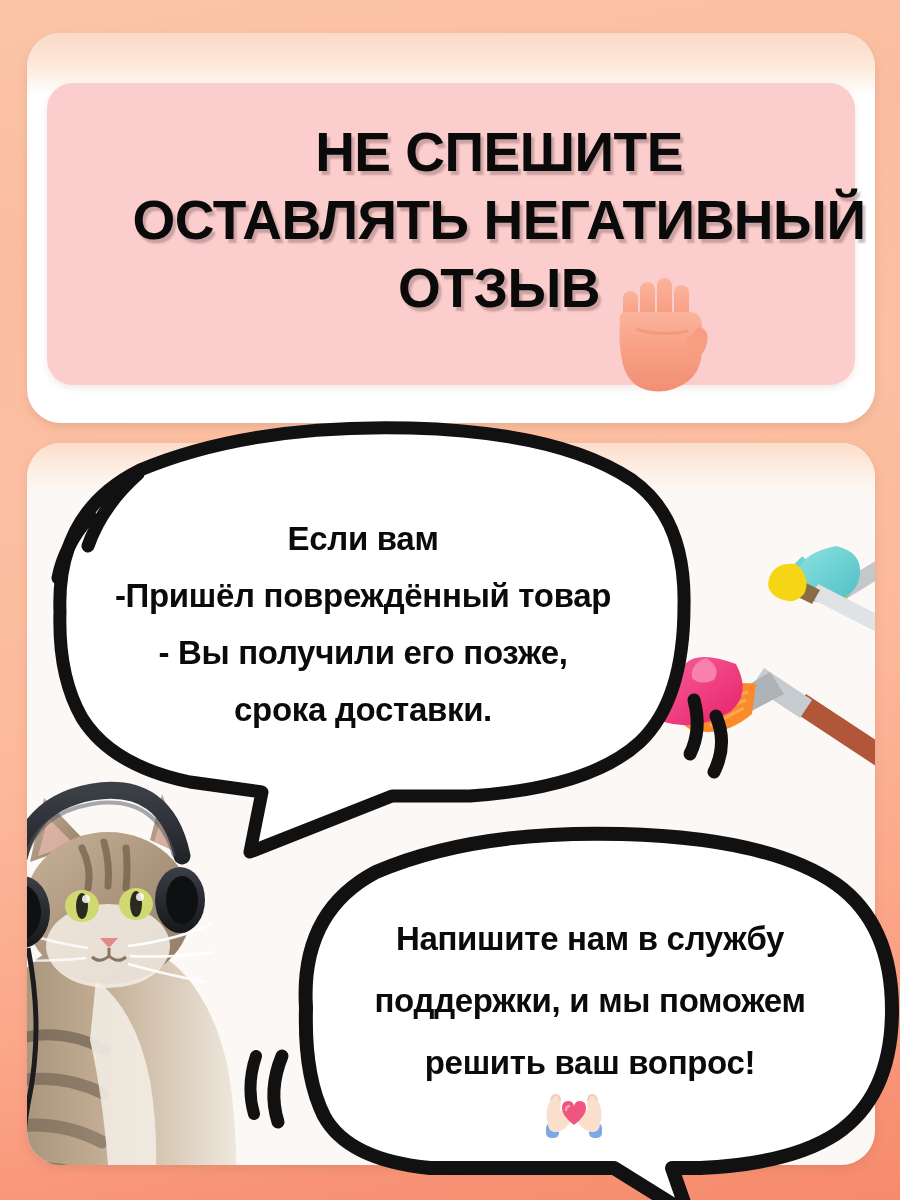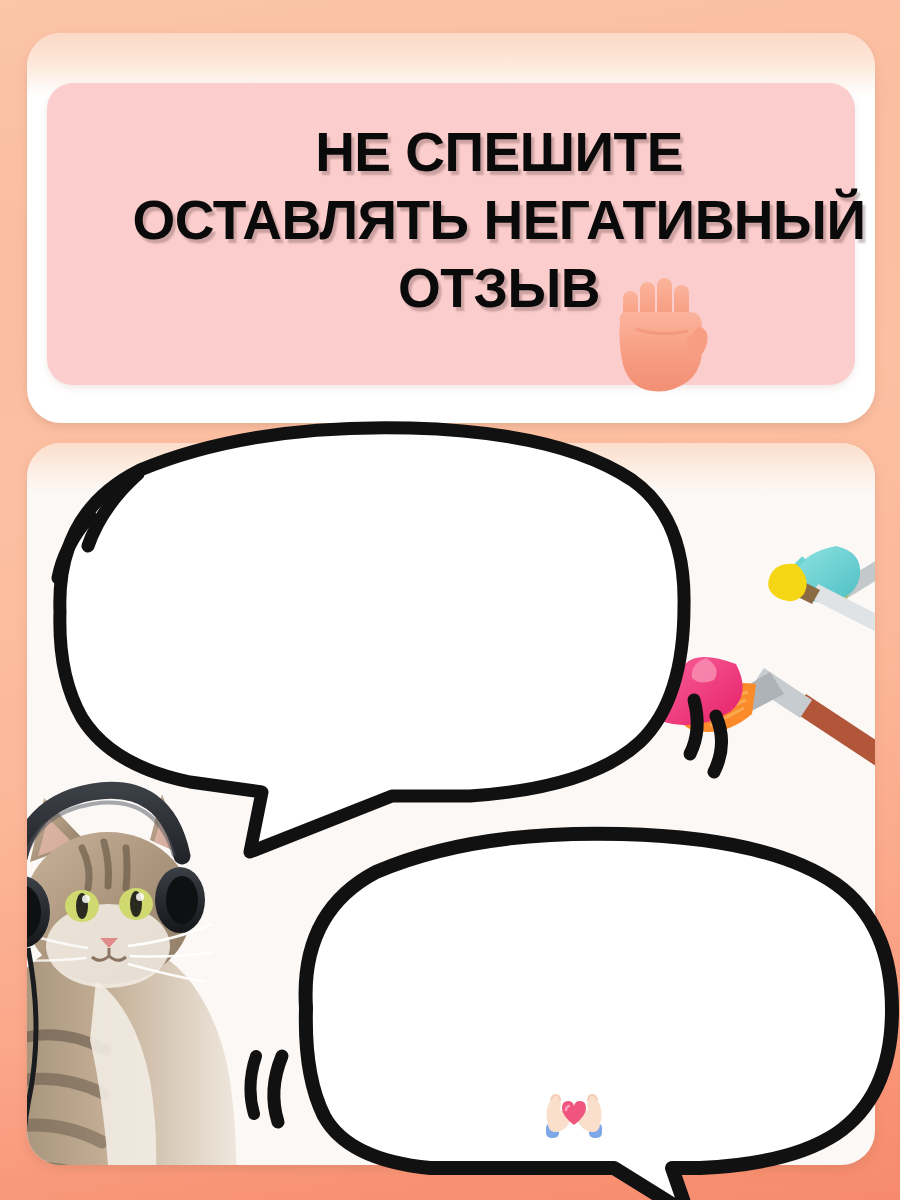--- a/index.html
+++ b/index.html
@@ -330,20 +330,27 @@
                L614 1168
                L430 1168
                Q348 1160 324 1116
                Q304 1076 306 1008 Z" fill="#ffffff" stroke="#111111" stroke-width="14" stroke-linejoin="round"></path>
 
       <path d="M282 1056 Q268 1090 278 1122" stroke="#111111" stroke-width="13" fill="none" stroke-linecap="round"></path>
       <path d="M256 1056 Q246 1086 254 1114" stroke="#111111" stroke-width="12" fill="none" stroke-linecap="round"></path>
     </g>
   </svg>
 
+  <div class="bubble-text" id="bubble1-text">Если вам
+-Пришёл повреждённый товар
+- Вы получили его позже,
+срока доставки.</div>
+  <div class="bubble-text" id="bubble2-text">Напишите нам в службу
+поддержки, и мы поможем
+решить ваш вопрос!</div>
 
   <svg class="heart-hands-emoji" viewBox="0 0 68 58">
 
     <g>
       <rect x="6" y="38" width="13" height="15" rx="5" fill="#7ea7e8"></rect>
       <path d="M8 40 Q4 26 10 16 Q14 8 19 12 Q22 16 20 26 L26 22 Q31 18 33 24 Q35 30 28 40 Q22 48 14 47 Q9 46 8 40 Z" fill="#fadfcd"></path>
       <path d="M11 15 Q12 10 16 10 Q20 10 20 16" stroke="#f3cdb6" stroke-width="2" fill="none"></path>
     </g>
 
     <g>

